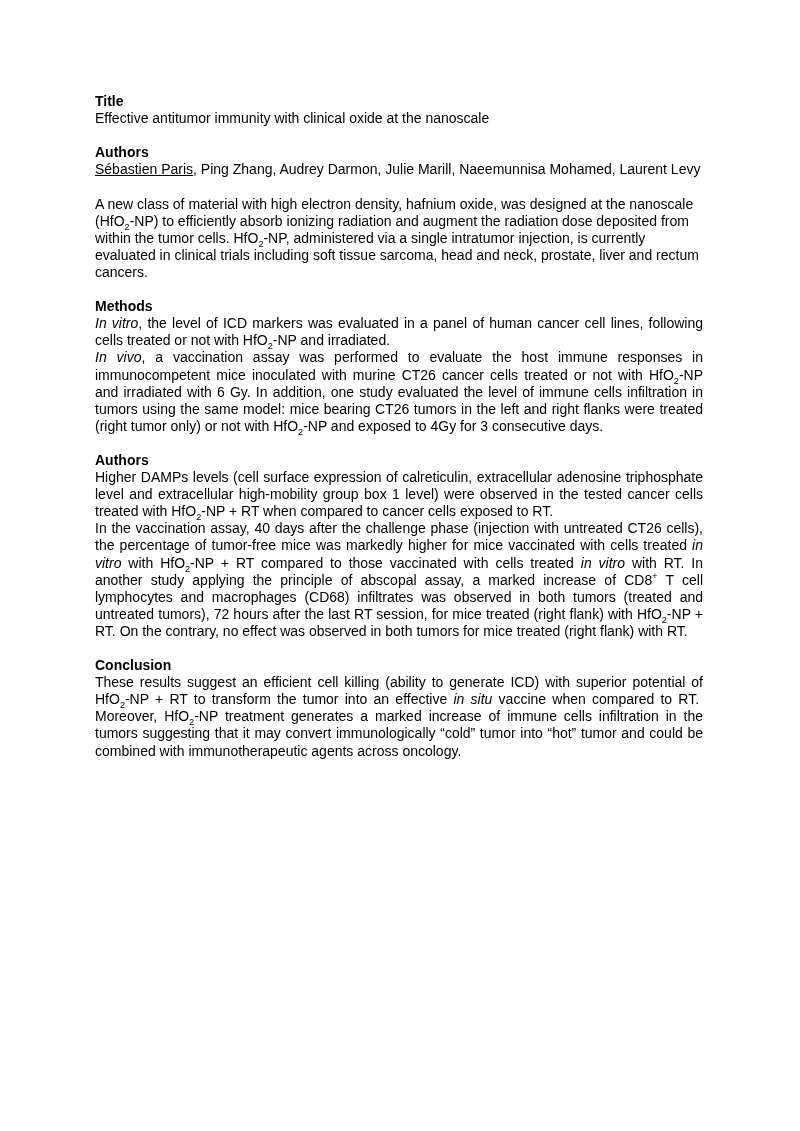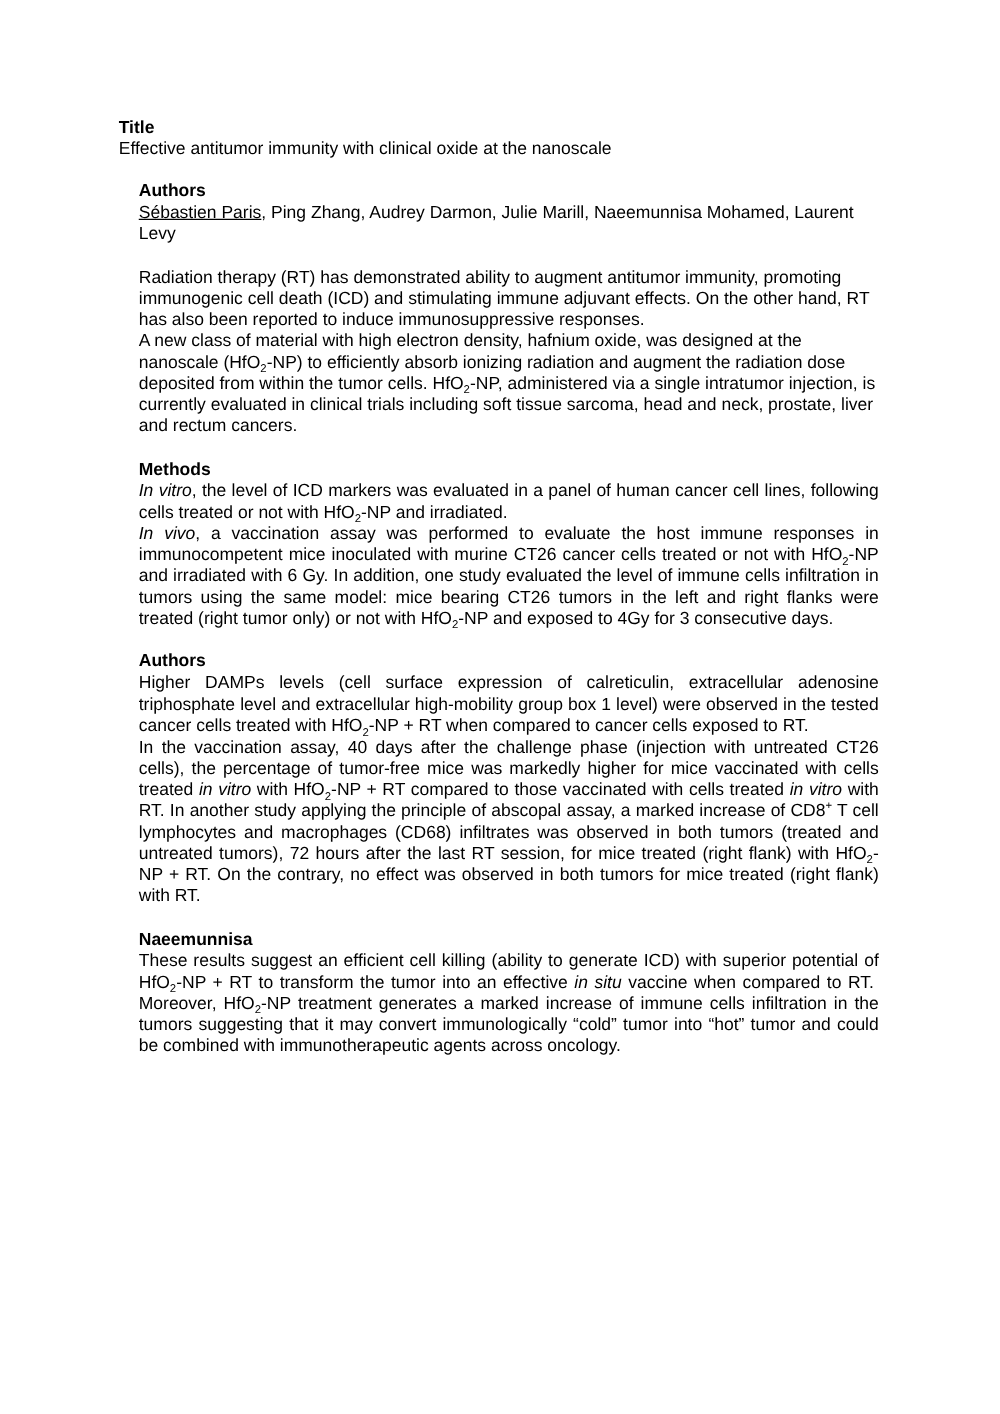--- a/index.html
+++ b/index.html
@@ -13,21 +13,21 @@
     width: 800px;
     height: 917px;
     background: #ffffff;
     padding: 93px 97px 0 95px;
     font-family: "Liberation Sans", "DejaVu Sans", sans-serif;
     font-size: 14px;
     line-height: 17.1px;
     color: #000000;
     overflow: hidden;
   }
-  .section + .section { margin-top: 17.1px; margin-left: 16px; }
+  .section + .section { margin-top: 17.1px; }
   .section h2 {
     font-size: 14px;
     line-height: 17.1px;
     font-weight: bold;
     margin: 0;
     padding: 0;
   }
   .section p {
     margin: 0;
     padding: 0;
@@ -45,34 +45,33 @@
     <h2>Title</h2>
     <p>Effective antitumor immunity with clinical oxide at the nanoscale</p>
   </div>
 
   <div class="section">
     <h2>Authors</h2>
     <p><u>Sébastien Paris</u>, Ping Zhang, Audrey Darmon, Julie Marill, Naeemunnisa Mohamed, Laurent Levy</p>
   </div>
 
   <div class="section">
-    <p>Radiation therapy (RT) has demonstrated ability to augment antitumor immunity, promoting immunogenic cell death (ICD) and stimulating immune adjuvant effects. On the other hand, RT has also been reported to induce immunosuppressive responses.</p>
     <p>A new class of material with high electron density, hafnium oxide, was designed at the nanoscale (HfO<sub>2</sub>-NP) to efficiently absorb ionizing radiation and augment the radiation dose deposited from within the tumor cells. HfO<sub>2</sub>-NP, administered via a single intratumor injection, is currently evaluated in clinical trials including soft tissue sarcoma, head and neck, prostate, liver and rectum cancers.</p>
   </div>
 
   <div class="section justify">
     <h2>Methods</h2>
     <p><i>In vitro</i>, the level of ICD markers was evaluated in a panel of human cancer cell lines, following cells treated or not with HfO<sub>2</sub>-NP and irradiated.</p>
     <p><i>In vivo</i>, a vaccination assay was performed to evaluate the host immune responses in immunocompetent mice inoculated with murine CT26 cancer cells treated or not with HfO<sub>2</sub>-NP and irradiated with 6 Gy. In addition, one study evaluated the level of immune cells infiltration in tumors using the same model: mice bearing CT26 tumors in the left and right flanks were treated (right tumor only) or not with HfO<sub>2</sub>-NP and exposed to 4Gy for 3 consecutive days.</p>
   </div>
 
   <div class="section justify">
     <h2>Authors</h2>
     <p>Higher DAMPs levels (cell surface expression of calreticulin, extracellular adenosine triphosphate level and extracellular high-mobility group box 1 level) were observed in the tested cancer cells treated with HfO<sub>2</sub>-NP + RT when compared to cancer cells exposed to RT.</p>
     <p>In the vaccination assay, 40 days after the challenge phase (injection with untreated CT26 cells), the percentage of tumor-free mice was markedly higher for mice vaccinated with cells treated <i>in vitro</i> with HfO<sub>2</sub>-NP + RT compared to those vaccinated with cells treated <i>in vitro</i> with RT. In another study applying the principle of abscopal assay, a marked increase of CD8<sup>+</sup> T cell lymphocytes and macrophages (CD68) infiltrates was observed in both tumors (treated and untreated tumors), 72 hours after the last RT session, for mice treated (right flank) with HfO<sub>2</sub>-NP + RT. On the contrary, no effect was observed in both tumors for mice treated (right flank) with RT.</p>
   </div>
 
   <div class="section justify">
-    <h2>Naeemunnisa</h2>
+    <h2>Conclusion</h2>
     <p>These results suggest an efficient cell killing (ability to generate ICD) with superior potential of HfO<sub>2</sub>-NP + RT to transform the tumor into an effective <i>in situ</i> vaccine when compared to RT.&nbsp; Moreover, HfO<sub>2</sub>-NP treatment generates a marked increase of immune cells infiltration in the tumors suggesting that it may convert immunologically “cold” tumor into “hot” tumor and could be combined with immunotherapeutic agents across oncology.</p>
   </div>
 
 </div>
 
 </body></html>

